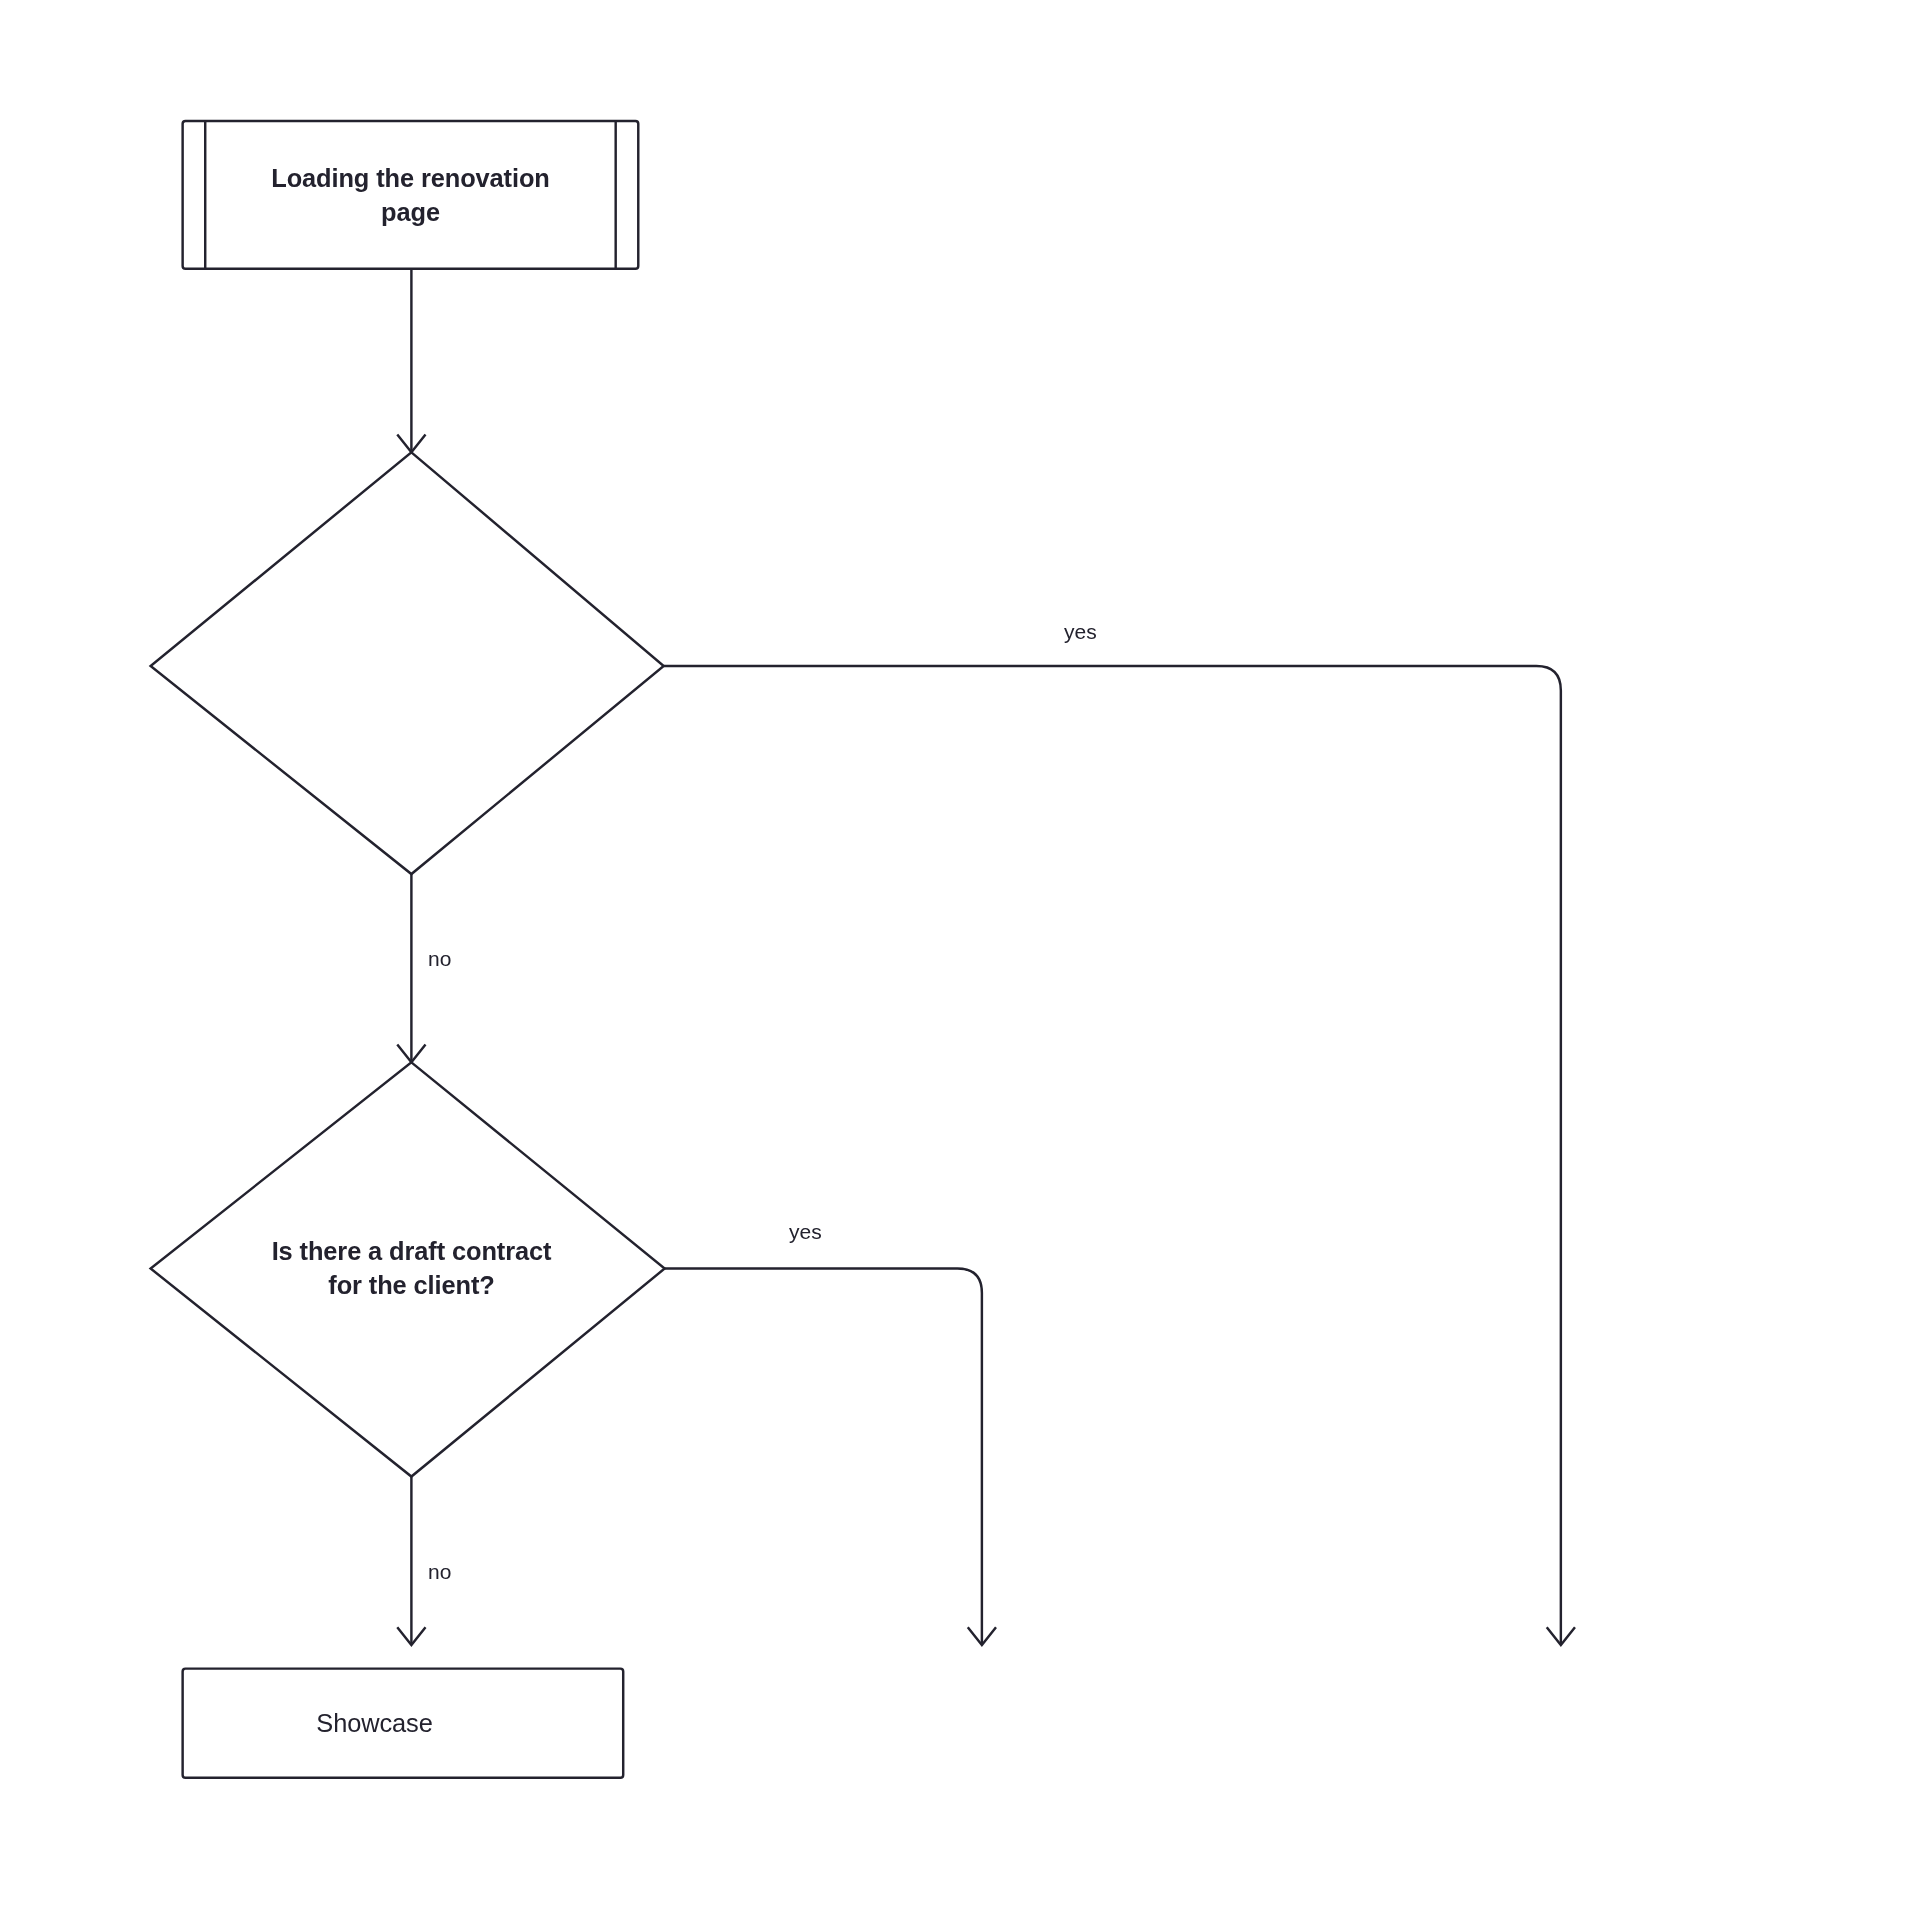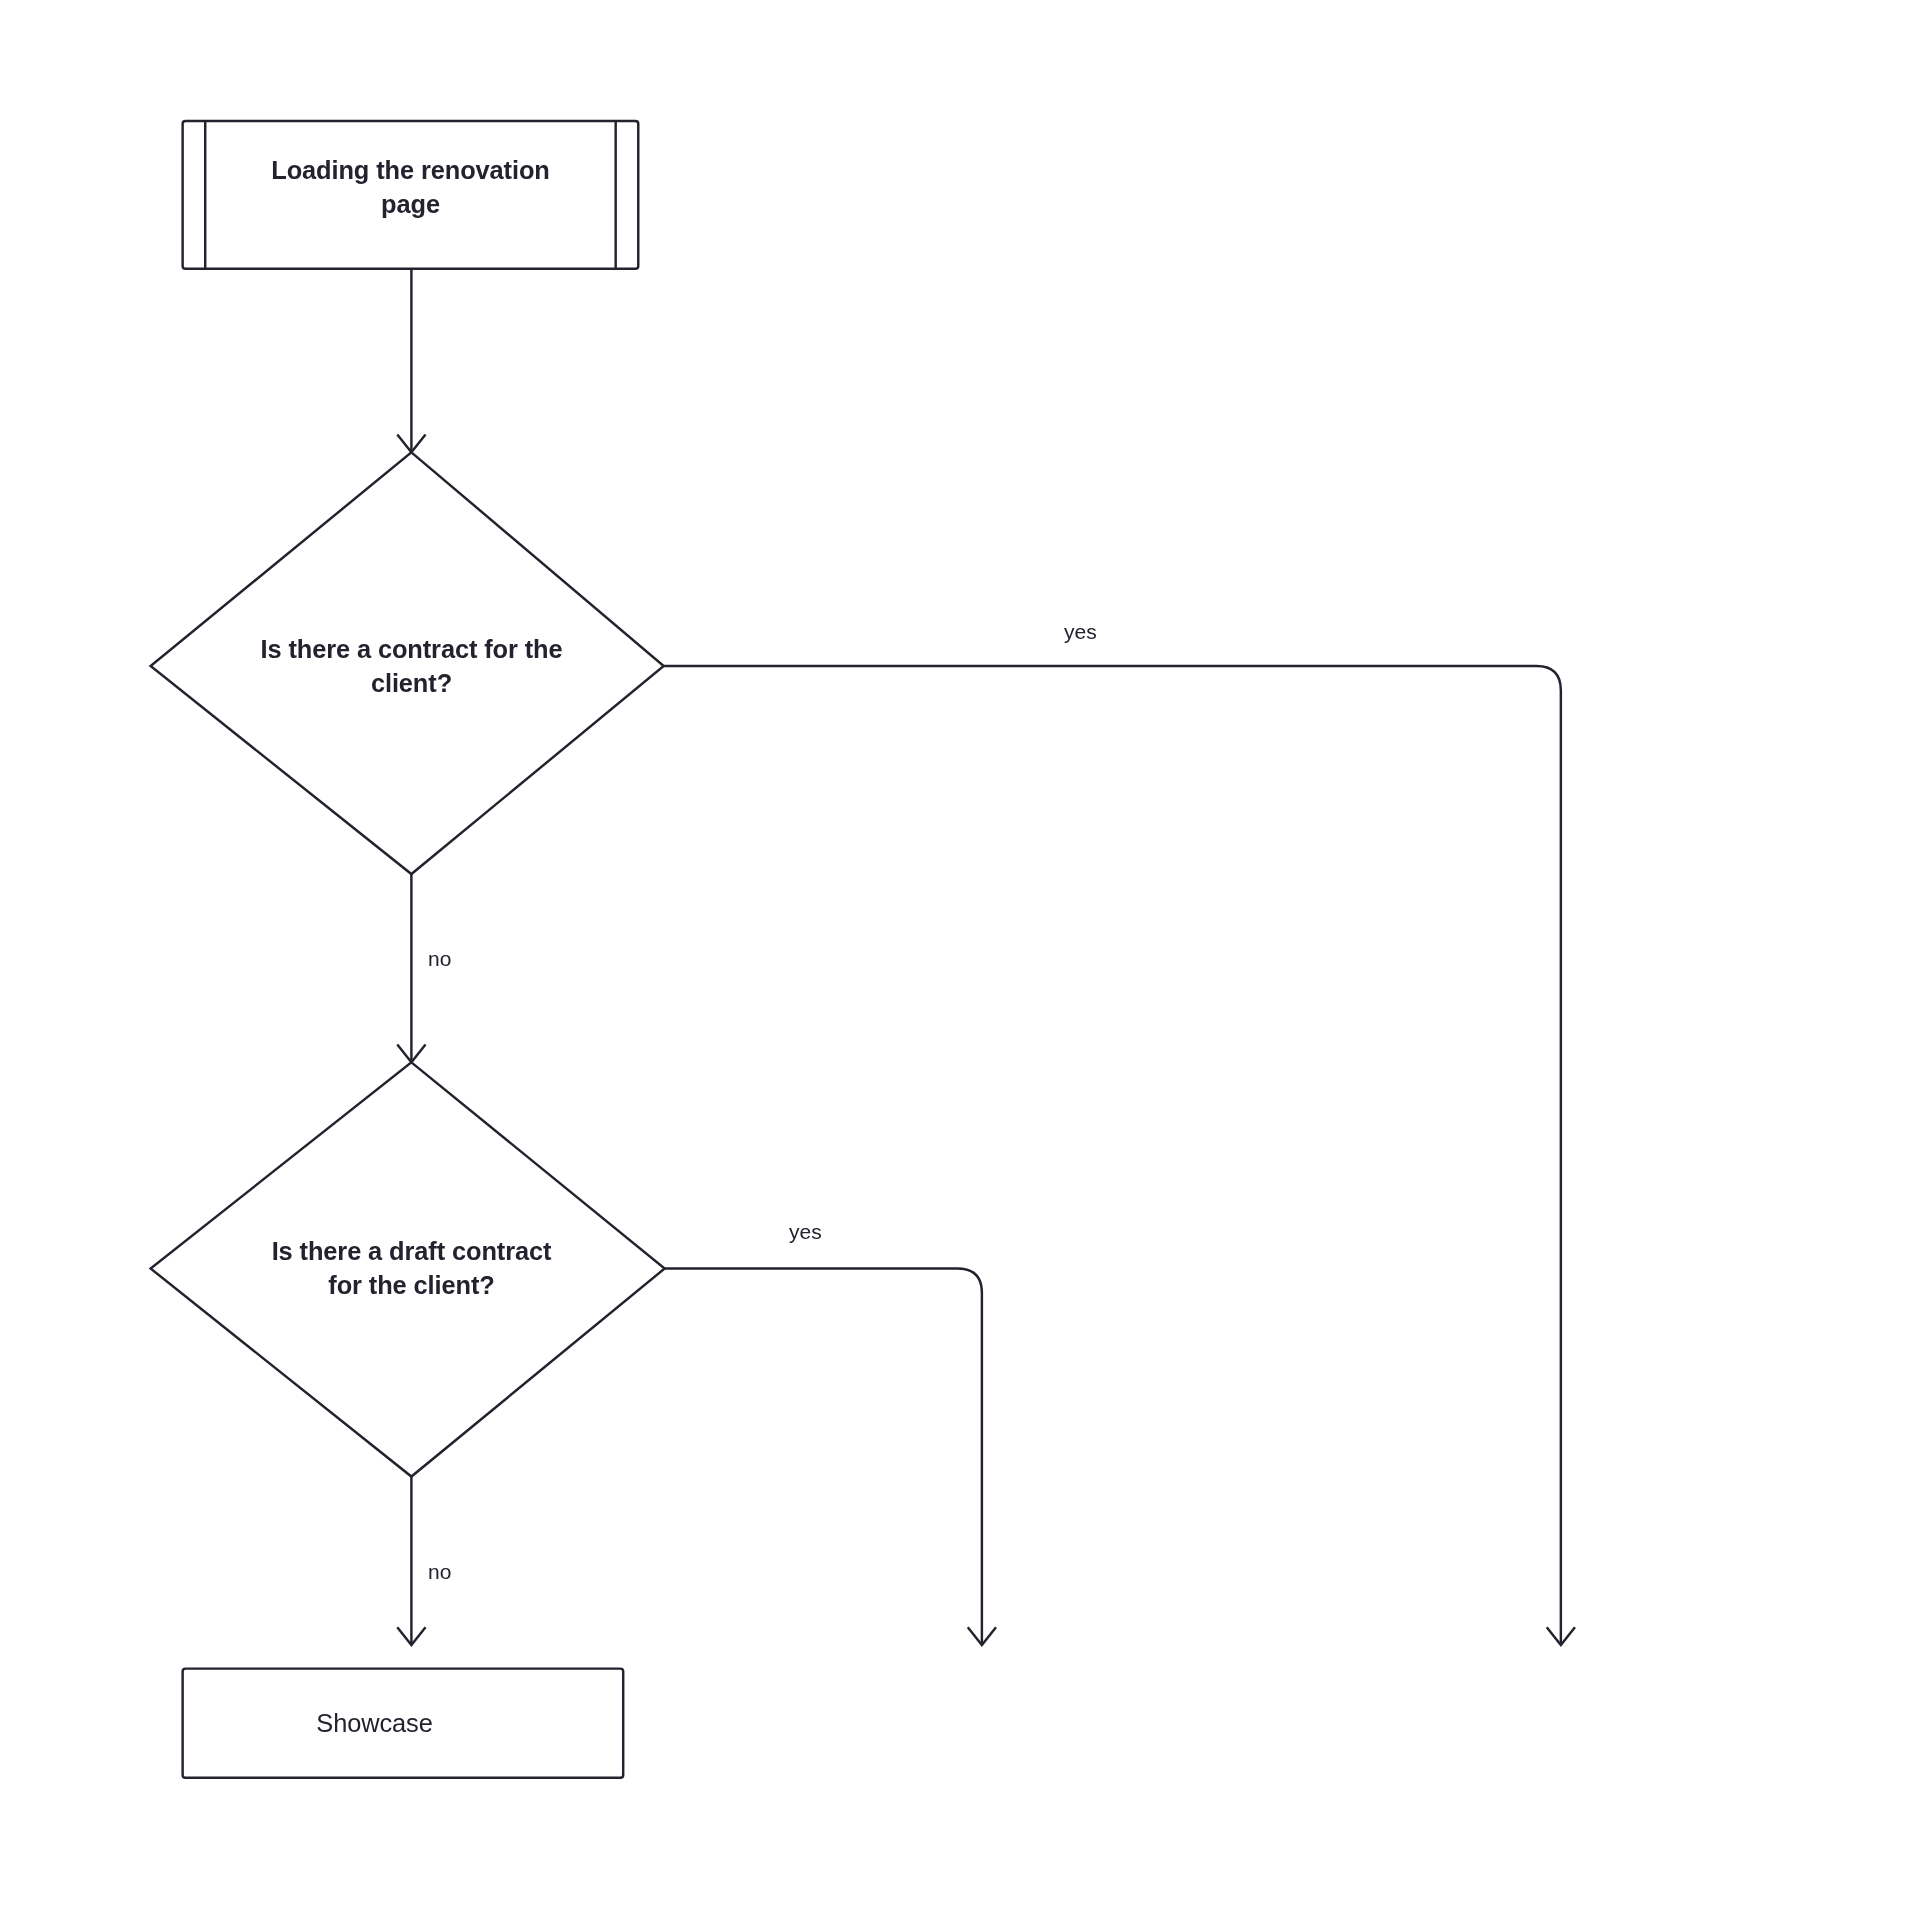--- a/index.html
+++ b/index.html
@@ -134,25 +134,23 @@
     <g>
       <rect id="questionnaire-rect" class="node-shape filled" x="808" y="1771" width="478" height="116" rx="5" ry="5" fill="#fd7b4e"></rect>
     </g>
 
     <g>
       <rect id="projects-rect" class="node-shape filled" x="1403" y="1768" width="495" height="120" rx="5" ry="5" fill="#3419b5"></rect>
     </g>
 
   </svg>
 
-  <div class="node-label" style="left:205px; top:113px; width:411px; height:148px;">Loading the renovation
+  <div class="node-label" style="left:205px; top:121px; width:411px; height:148px;">Loading the renovation
 page</div>
 
-  <div class="node-label" style="left:214px; top:603px; width:395px; height:126px;">Is there a contract for the
-client?</div>
 
   <div class="node-label" style="left:214px; top:1205px; width:395px; height:126px;">Is there a draft contract
 for the client?</div>
 
   <div class="node-label terminal" style="left:183px; top:1669px; width:383px; height:109px;">Showcase</div>
 
   <div class="node-label terminal light" style="left:761px; top:1668px; width:450px; height:109px;">Questionnaire</div>
 
   <div class="node-label terminal light" style="left:1321px; top:1665px; width:466px; height:113px;">Projects</div>
 

